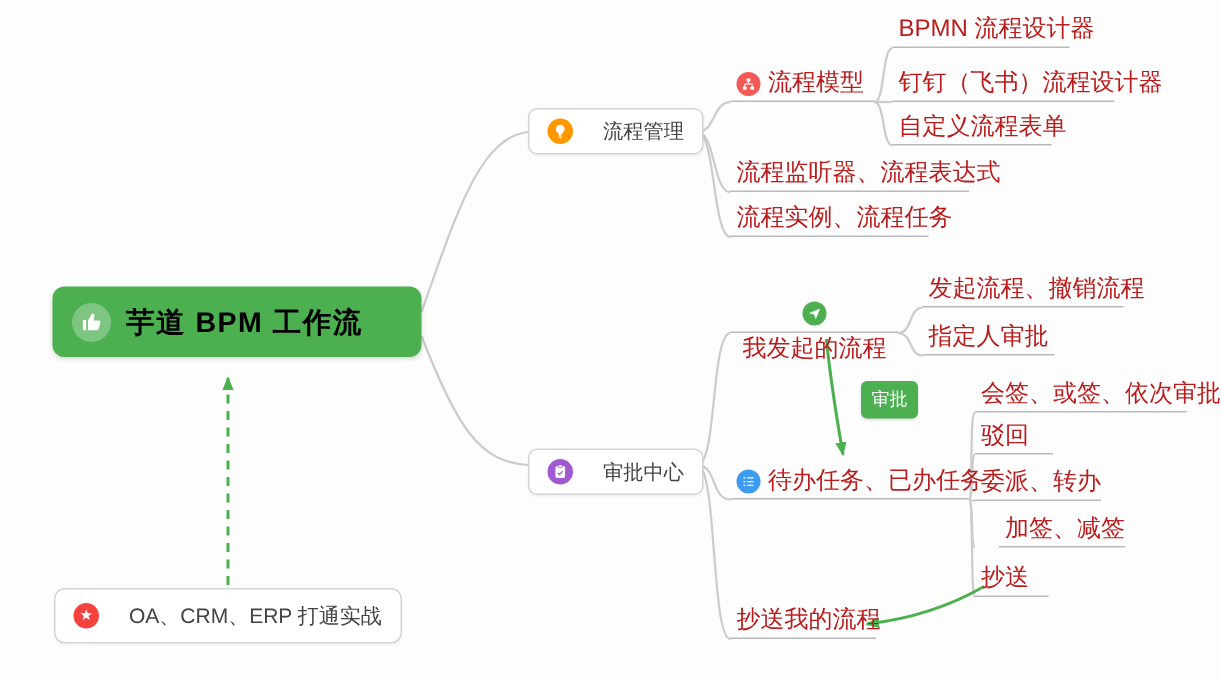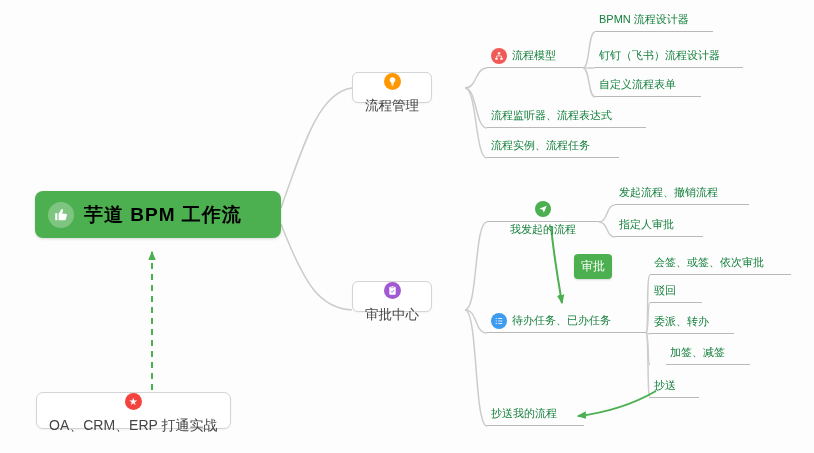--- a/index.html
+++ b/index.html
@@ -54,36 +54,35 @@
     color:#000000;font-size:19px;font-weight:bold;
     margin-left:10px;white-space:nowrap;letter-spacing:1px;
   }
 
   
   .box-node{
     position:absolute;height:31px;
     background:#fff;
     border:1px solid #d4d4d4;
     border-radius:6px;
-    display:flex;align-items:center;gap:7px;
+    display:flex;align-items:center;gap:20px;
     padding:0 12px;
     font-size:13.5px;color:#444;
     white-space:nowrap;
     box-shadow:0 1px 2px rgba(0,0,0,.05);
     cursor:pointer;
-    flex-direction:column;
   }
 
   
   .leaf{
     position:absolute;height:21px;
     display:flex;align-items:center;gap:5px;
     padding:0 4px 3px 4px;
     border-bottom:1.5px solid #b9b9b9;
-    font-size:11px;color:#15803d;
+    font-size:16px;color:#b91c1c;
     white-space:nowrap;
     cursor:pointer;
   }
 
   
   .cicon{
     width:17px;height:17px;border-radius:50%;
     display:inline-flex;align-items:center;justify-content:center;
     flex:0 0 auto;
   }
@@ -157,21 +156,21 @@
     <span class="cicon orange">
       <svg width="11" height="11" viewBox="0 0 24 24">
         <path d="M12 2.5a6.2 6.2 0 0 0-3.6 11.3c.7.5 1.1 1.3 1.1 2.1v1.1h5v-1.1c0-.8.4-1.6 1.1-2.1A6.2 6.2 0 0 0 12 2.5z" fill="#fff"></path>
         <rect x="9.4" y="18.2" width="5.2" height="1.6" rx=".8" fill="#fff"></rect>
         <rect x="10" y="20.6" width="4" height="1.6" rx=".8" fill="#fff"></rect>
       </svg>
     </span>
     <span>流程管理</span>
   </div>
 
-  <div class="box-node" style="left:352px;top:281px;">
+  <div class="box-node" style="left:352px;top:299px;">
     <span class="cicon purple">
       <svg width="11" height="11" viewBox="0 0 24 24">
         <rect x="5" y="4" width="14" height="17" rx="2" fill="#fff"></rect>
         <rect x="9" y="2" width="6" height="4" rx="1" fill="#fff" stroke="#a159d1" stroke-width="1.2"></rect>
         <path d="M8.5 13.5l2.5 2.5 4.5-5" stroke="#a159d1" stroke-width="1.8" fill="none"></path>
       </svg>
     </span>
     <span>审批中心</span>
   </div>
 

